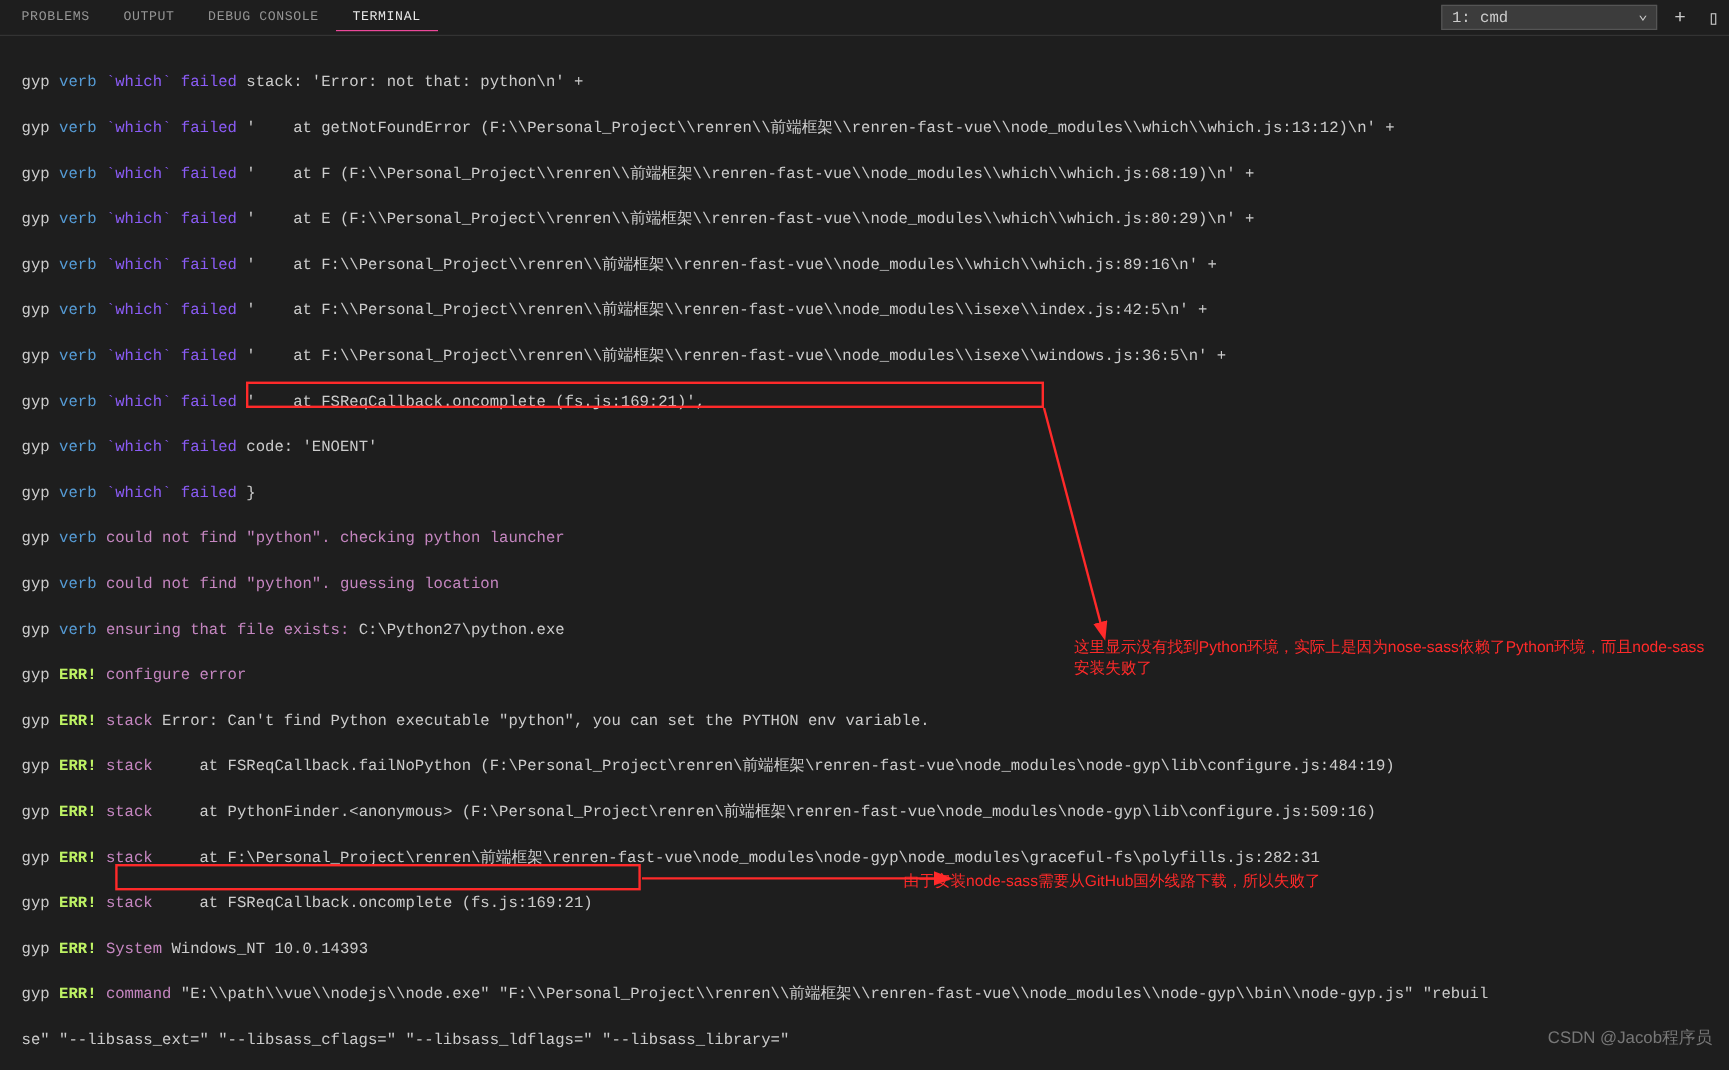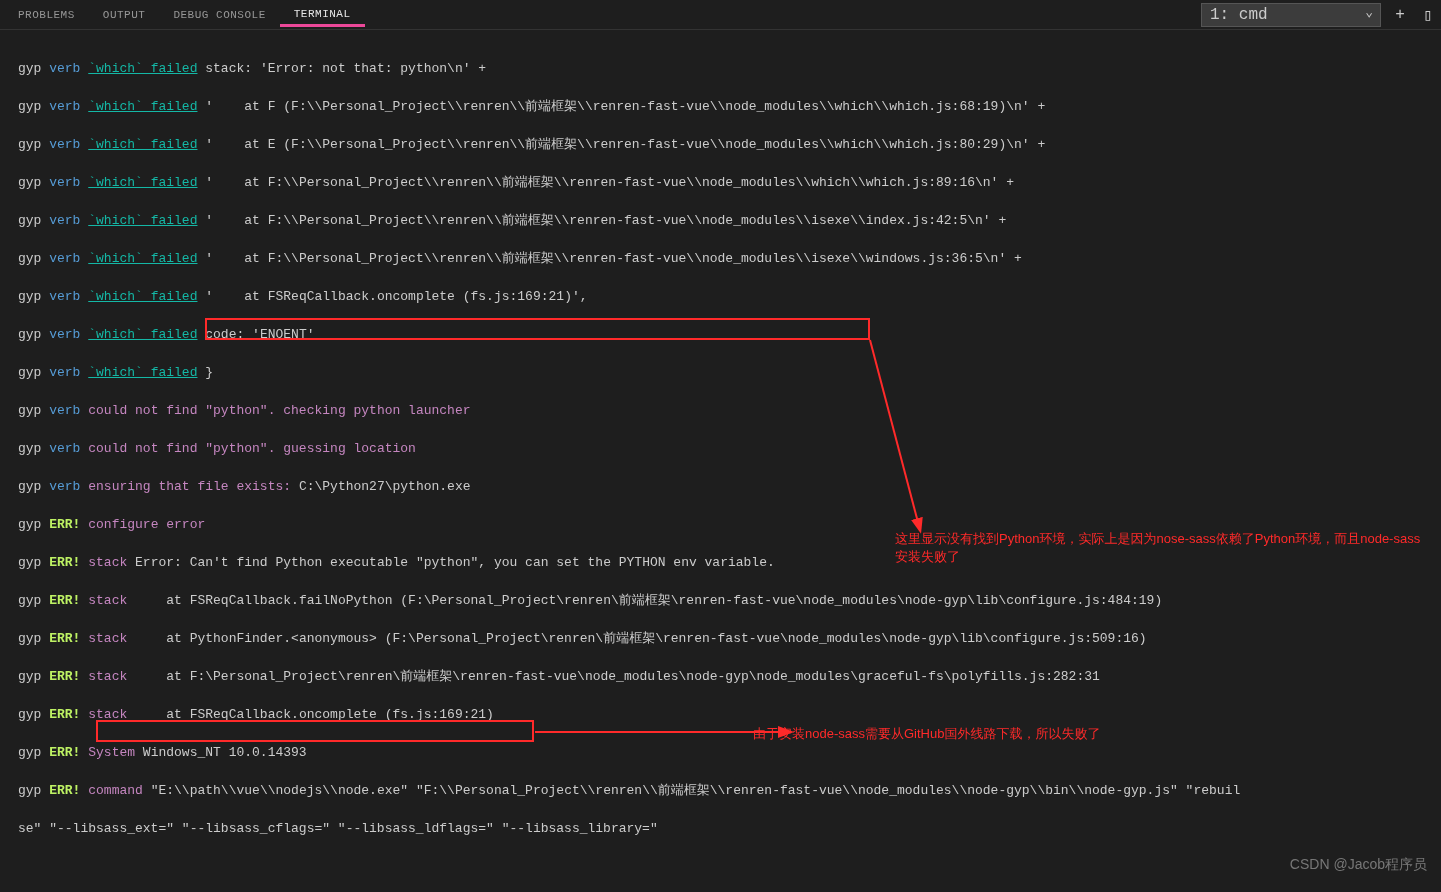--- a/index.html
+++ b/index.html
@@ -23,34 +23,34 @@
   .tab {
     padding: 4px 14px;
     font-size: 11px;
     color: #969696;
     letter-spacing: 0.5px;
     cursor: pointer;
     text-transform: uppercase;
   }
   .tab.active {
     color: #e7e7e7;
-    border-bottom: 3px solid #ec4899;
+    border-bottom: 1px solid #ec4899;
     margin-bottom: -1px;
   }
   .panel-right {
     margin-left: auto;
     display: flex;
     align-items: center;
     gap: 10px;
   }
   .terminal-select {
     background: #3c3c3c;
     color: #ccc;
     border: 1px solid #555;
-    font-size: 16px;
+    font-size: 13px;
     padding: 2px 24px 2px 8px;
     width: 180px;
     font-family: inherit;
     appearance: none;
     position: relative;
   }
   .select-wrap {
     position: relative;
     display: inline-block;
   }
@@ -70,21 +70,21 @@
     text-align: center;
   }
   .terminal-body {
     padding: 10px 18px 4px 18px;
     line-height: 19px;
     white-space: pre;
     overflow: hidden;
   }
   .gyp { color: #cccccc; }
   .verb { color: #569cd6; }
-  .which { color: #14b8a6; text-decoration: underline; }
+  .which { color: #8b5cf6; }
   .err { color: #bef264; font-weight: bold; }
   .errtxt { color: #c586c0; }
   .box1 {
     position: absolute;
     border: 2px solid #ff2a2a;
     left: 205px; top: 318px;
     width: 665px; height: 22px;
     pointer-events: none;
   }
   .box2 {
@@ -127,20 +127,21 @@
         <option>1: cmd</option>
       </select>
     </span>
     <span class="icon-btn">+</span>
     <span class="icon-btn">▯</span>
   </div>
 </div>
 
 <div class="terminal-body">
 <div><span class="gyp">gyp</span> <span class="verb">verb</span> <span class="which">`which` failed</span><span> stack: 'Error: not that: python\n' +</span></div>
+<div><span class="gyp">gyp</span> <span class="verb">verb</span> <span class="which">`which` failed</span><span> '    at getNotFoundError (F:\\Personal_Project\\renren\\前端框架\\renren-fast-vue\\node_modules\\which\\which.js:13:12)\n' +</span></div>
 <div><span class="gyp">gyp</span> <span class="verb">verb</span> <span class="which">`which` failed</span><span> '    at F (F:\\Personal_Project\\renren\\前端框架\\renren-fast-vue\\node_modules\\which\\which.js:68:19)\n' +</span></div>
 <div><span class="gyp">gyp</span> <span class="verb">verb</span> <span class="which">`which` failed</span><span> '    at E (F:\\Personal_Project\\renren\\前端框架\\renren-fast-vue\\node_modules\\which\\which.js:80:29)\n' +</span></div>
 <div><span class="gyp">gyp</span> <span class="verb">verb</span> <span class="which">`which` failed</span><span> '    at F:\\Personal_Project\\renren\\前端框架\\renren-fast-vue\\node_modules\\which\\which.js:89:16\n' +</span></div>
 <div><span class="gyp">gyp</span> <span class="verb">verb</span> <span class="which">`which` failed</span><span> '    at F:\\Personal_Project\\renren\\前端框架\\renren-fast-vue\\node_modules\\isexe\\index.js:42:5\n' +</span></div>
 <div><span class="gyp">gyp</span> <span class="verb">verb</span> <span class="which">`which` failed</span><span> '    at F:\\Personal_Project\\renren\\前端框架\\renren-fast-vue\\node_modules\\isexe\\windows.js:36:5\n' +</span></div>
 <div><span class="gyp">gyp</span> <span class="verb">verb</span> <span class="which">`which` failed</span><span> '    at FSReqCallback.oncomplete (fs.js:169:21)',</span></div>
 <div><span class="gyp">gyp</span> <span class="verb">verb</span> <span class="which">`which` failed</span><span> code: 'ENOENT'</span></div>
 <div><span class="gyp">gyp</span> <span class="verb">verb</span> <span class="which">`which` failed</span><span> }</span></div>
 <div><span class="gyp">gyp</span> <span class="verb">verb</span><span class="errtxt"> could not find "python". checking python launcher</span></div>
 <div><span class="gyp">gyp</span> <span class="verb">verb</span><span class="errtxt"> could not find "python". guessing location</span></div>

